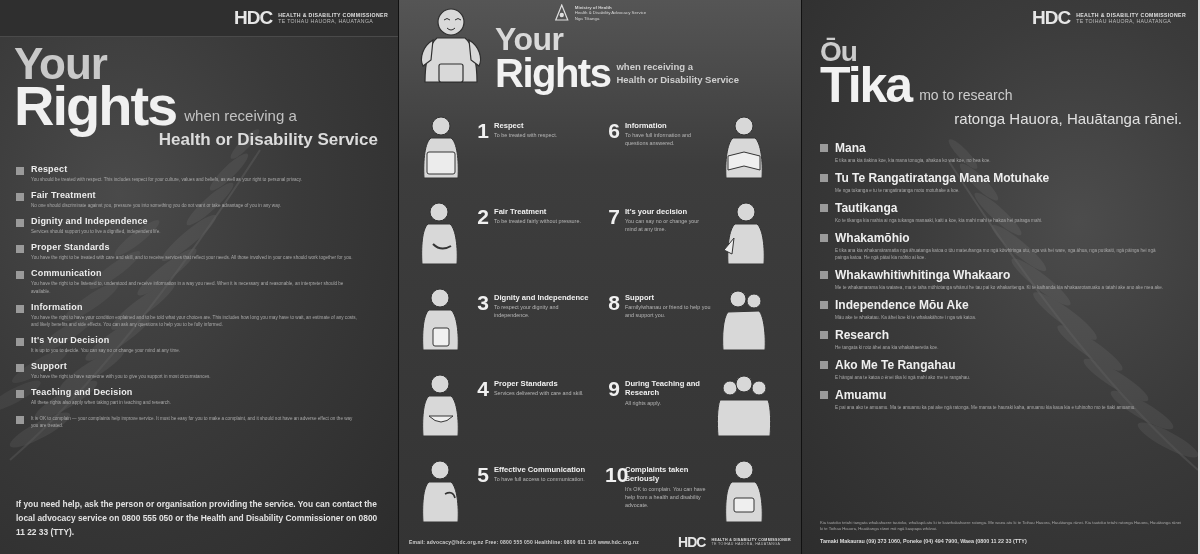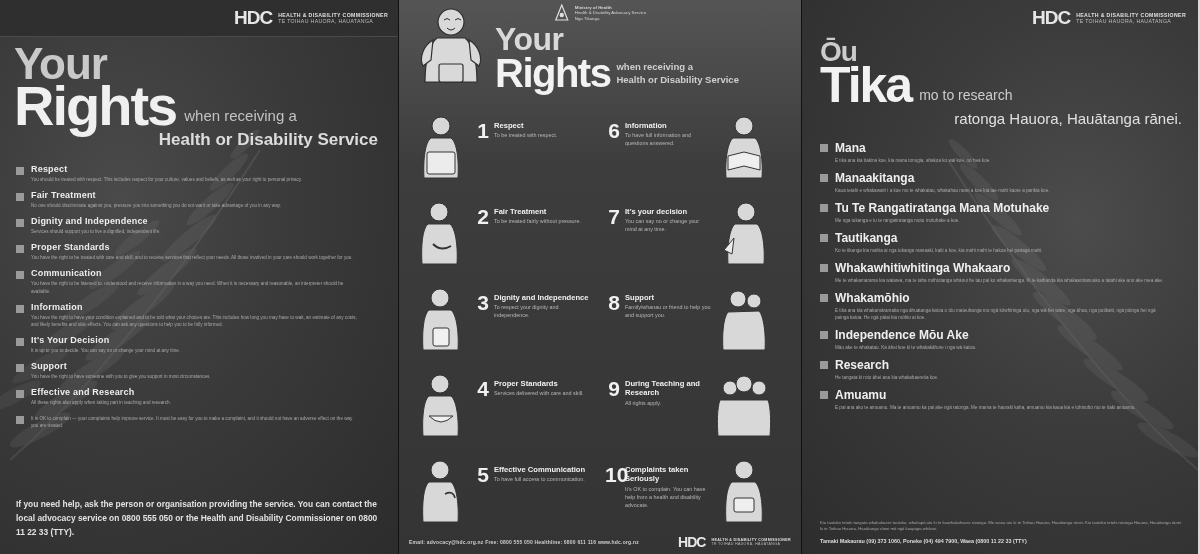--- a/index.html
+++ b/index.html
@@ -452,21 +452,21 @@
       <div class="pl-item">
         <div class="pl-bullet"></div>
         <div>
           <div class="pl-item-title">Support</div>
           <div class="pl-item-body">You have the right to have someone with you to give you support in most circumstances.</div>
         </div>
       </div>
       <div class="pl-item">
         <div class="pl-bullet"></div>
         <div>
-          <div class="pl-item-title">Effective and Research</div>
+          <div class="pl-item-title">Teaching and Decision</div>
           <div class="pl-item-body">All these rights also apply when taking part in teaching and research.</div>
         </div>
       </div>
       <div class="pl-item">
         <div class="pl-bullet"></div>
         <div>
           <div class="pl-item-body">It is OK to complain — your complaints help improve service. It must be easy for you to make a complaint, and it should not have an adverse effect on the way you are treated.</div>
         </div>
       </div>
     </div>
@@ -749,64 +749,64 @@
       <div class="pr-item">
         <div class="pr-bullet"></div>
         <div>
           <div class="pr-t">Mana</div>
           <div class="pr-d">E tika ana kia tiakina koe, kia mana tonugia, ahakoa ko wai koe, no hea koe.</div>
         </div>
       </div>
       <div class="pr-item">
         <div class="pr-bullet"></div>
         <div>
-          <div class="pr-t">Manaakitanga</div>
-          <div class="pr-d">Kaua tetahi e whakawairi i a koe mo te whakatau, whakahau ranei a koe kia tae mahi kaore a parikia koe.</div>
+          <div class="pr-t">Tu Te Rangatiratanga Mana Motuhake</div>
+          <div class="pr-d">Me nga tukanga e tu te rangatiratanga motu motuhake a koe.</div>
         </div>
       </div>
       <div class="pr-item">
         <div class="pr-bullet"></div>
         <div>
-          <div class="pr-t">Tu Te Rangatiratanga Mana Motuhake</div>
-          <div class="pr-d">Me nga tukanga e tu te rangatiratanga motu motuhake a koe.</div>
+          <div class="pr-t">Tautikanga</div>
+          <div class="pr-d">Ko te tikanga kia mahia ai nga tukanga manaaki, kaiti a koe, kia mahi mahi te hakoa hei pairaga mahi.</div>
         </div>
       </div>
       <div class="pr-item">
         <div class="pr-bullet"></div>
         <div>
-          <div class="pr-t">Tautikanga</div>
-          <div class="pr-d">Ko te tikanga kia mahia ai nga tukanga manaaki, kaiti a koe, kia mahi mahi te hakoa hei pairaga mahi.</div>
+          <div class="pr-t">Whakamōhio</div>
+          <div class="pr-d">E tika ana kia whakamāramatia nga āhuatanga katoa o tōu mateuhanga mo ngā kōwhiringa utu, nga wā hei ware, nga āhua, nga putikaiti, ngā pāinga hei ngā painga katoa. He ngā pātai kia mōhio ai koe.</div>
         </div>
       </div>
       <div class="pr-item">
         <div class="pr-bullet"></div>
         <div>
           <div class="pr-t">Whakawhitiwhitinga Whakaaro</div>
           <div class="pr-d">Me te whakamarama kia waiarea, ma te taha mōhiotanga whānui he tau pai ko whakaritenga. Ki te kaihanda kia whakaarotanuaku a tatahi ake ano ake mea ake.</div>
         </div>
       </div>
       <div class="pr-item">
         <div class="pr-bullet"></div>
         <div>
-          <div class="pr-t">Whakamōhio</div>
-          <div class="pr-d">E tika ana kia whakamāramatia nga āhuatanga katoa o tōu mateuhanga mo ngā kōwhiringa utu, nga wā hei ware, nga āhua, nga putikaiti, ngā pāinga hei ngā painga katoa. He ngā pātai kia mōhio ai koe.</div>
+          <div class="pr-t">Independence Mōu Ake</div>
+          <div class="pr-d">Māu ake te whakatau. Ka āhei koe ki te whakakāhore i nga wā katoa.</div>
         </div>
       </div>
       <div class="pr-item">
         <div class="pr-bullet"></div>
         <div>
-          <div class="pr-t">Independence Mōu Ake</div>
-          <div class="pr-d">Māu ake te whakatau. Ka āhei koe ki te whakakāhore i nga wā katoa.</div>
+          <div class="pr-t">Research</div>
+          <div class="pr-d">He tangata ki roto āhei ana kia whakahaeretia koe.</div>
         </div>
       </div>
       <div class="pr-item">
         <div class="pr-bullet"></div>
         <div>
-          <div class="pr-t">Research</div>
-          <div class="pr-d">He tangata ki roto āhei ana kia whakahaeretia koe.</div>
+          <div class="pr-t">Ako Me Te Rangahau</div>
+          <div class="pr-d">E hāngai ana te katoa o ēnei tika ki ngā mahi ako me te rangahau.</div>
         </div>
       </div>
       <div class="pr-item">
         <div class="pr-bullet"></div>
         <div>
           <div class="pr-t">Amuamu</div>
           <div class="pr-d">E pai ana ako te amuamu. Ma te amuamu ka pai ake ngā ratonga. Me mama te hauraki kaha, amuamu kia kaua kia e tuhinoho mo te tiaki amuamu.</div>
         </div>
       </div>
     </div>

